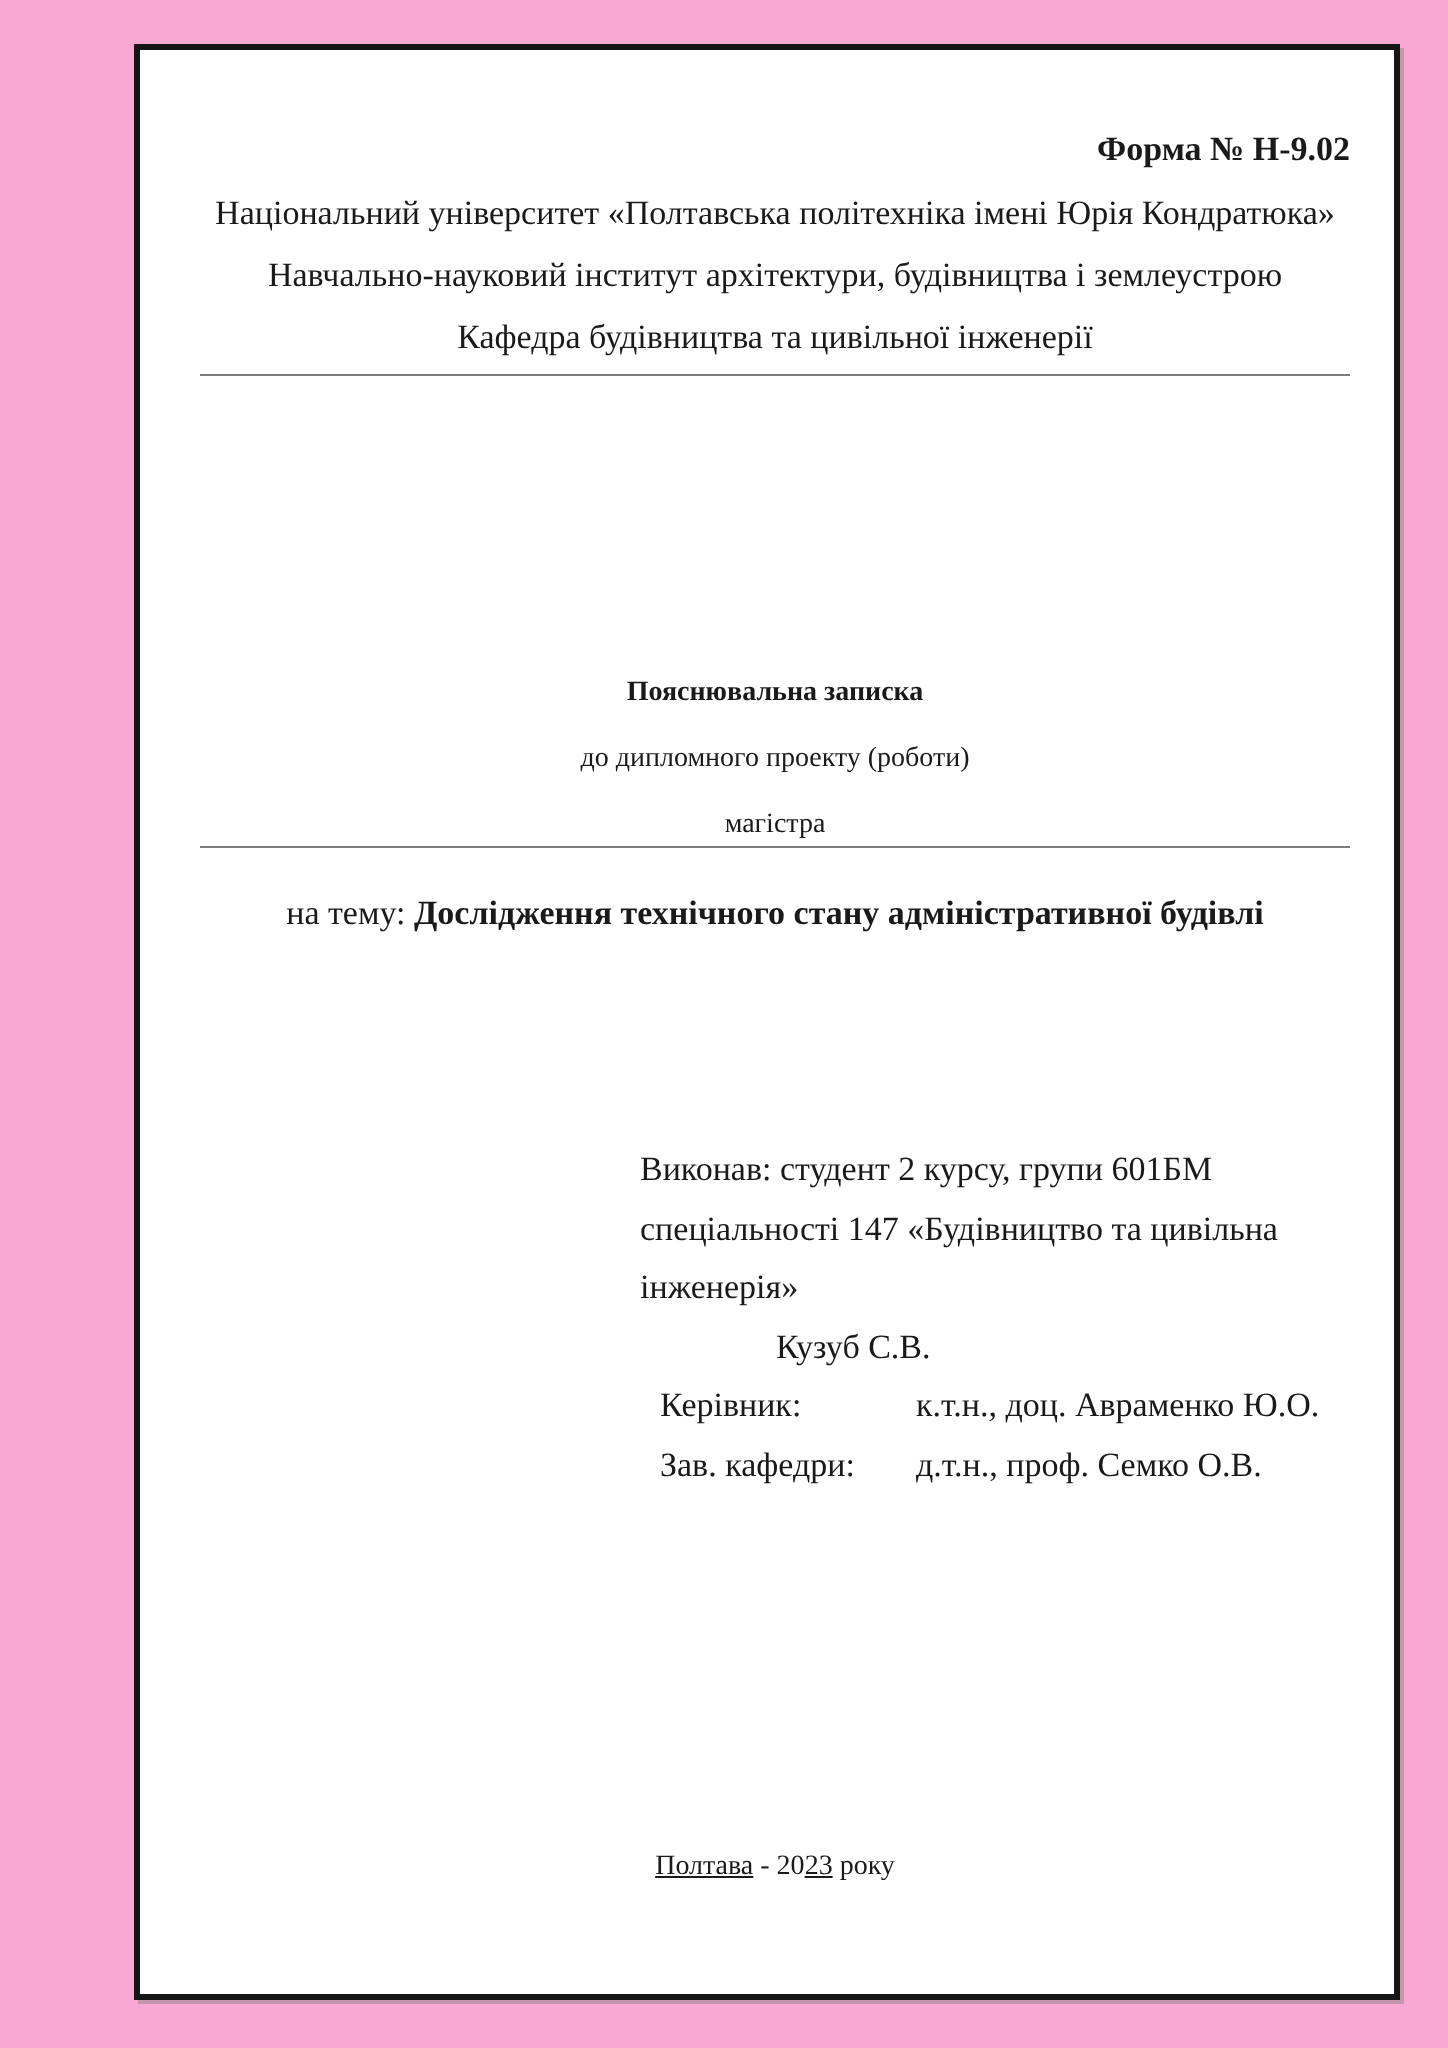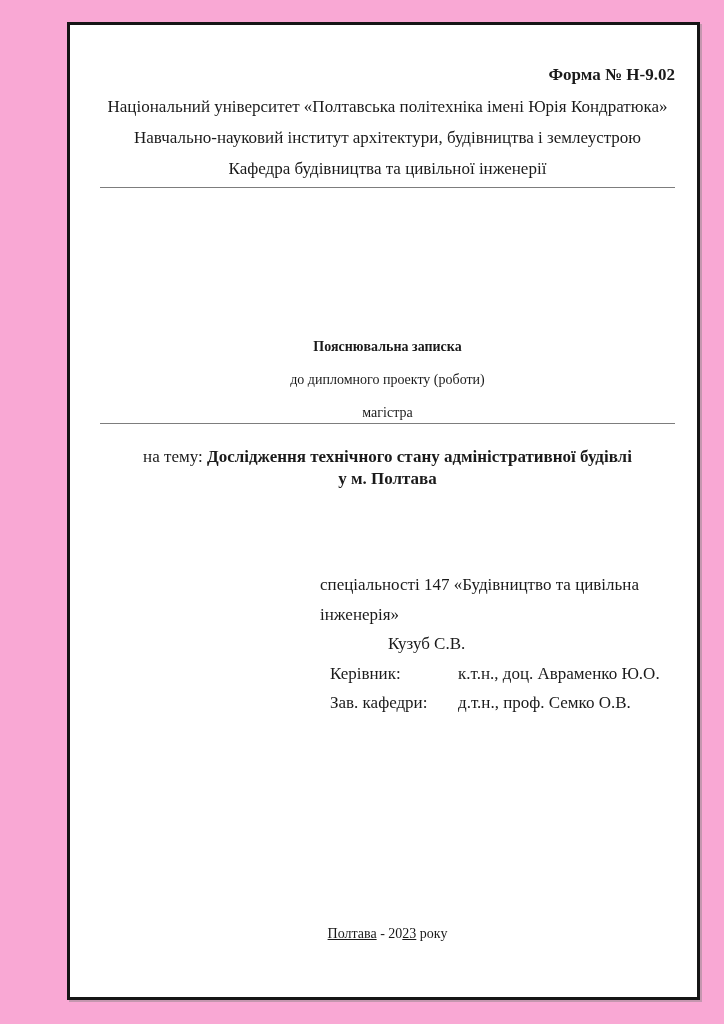--- a/index.html
+++ b/index.html
@@ -103,24 +103,24 @@
     <div class="title-block txt">
       <div class="bold">Пояснювальна записка</div>
       <div>до дипломного проекту (роботи)</div>
       <div>магістра</div>
     </div>
 
     <div class="rule rule2"></div>
 
     <div class="topic txt">
       <div><span>на тему: </span><span class="bold">Дослідження технічного стану адміністративної будівлі</span></div>
-      <div class="bold">у м. Полтава</div>
     </div>
 
     <div class="author txt">
+      <div>Виконав: студент 2 курсу, групи 601БМ</div>
       <div>спеціальності 147 «Будівництво та цивільна</div>
       <div>інженерія»</div>
       <div class="indent">Кузуб С.В.</div>
       <div>
         <span class="lbl">Керівник:</span><span>к.т.н., доц. Авраменко Ю.О.</span>
       </div>
       <div>
         <span class="lbl">Зав. кафедри:</span><span>д.т.н., проф. Семко О.В.</span>
       </div>
     </div>

